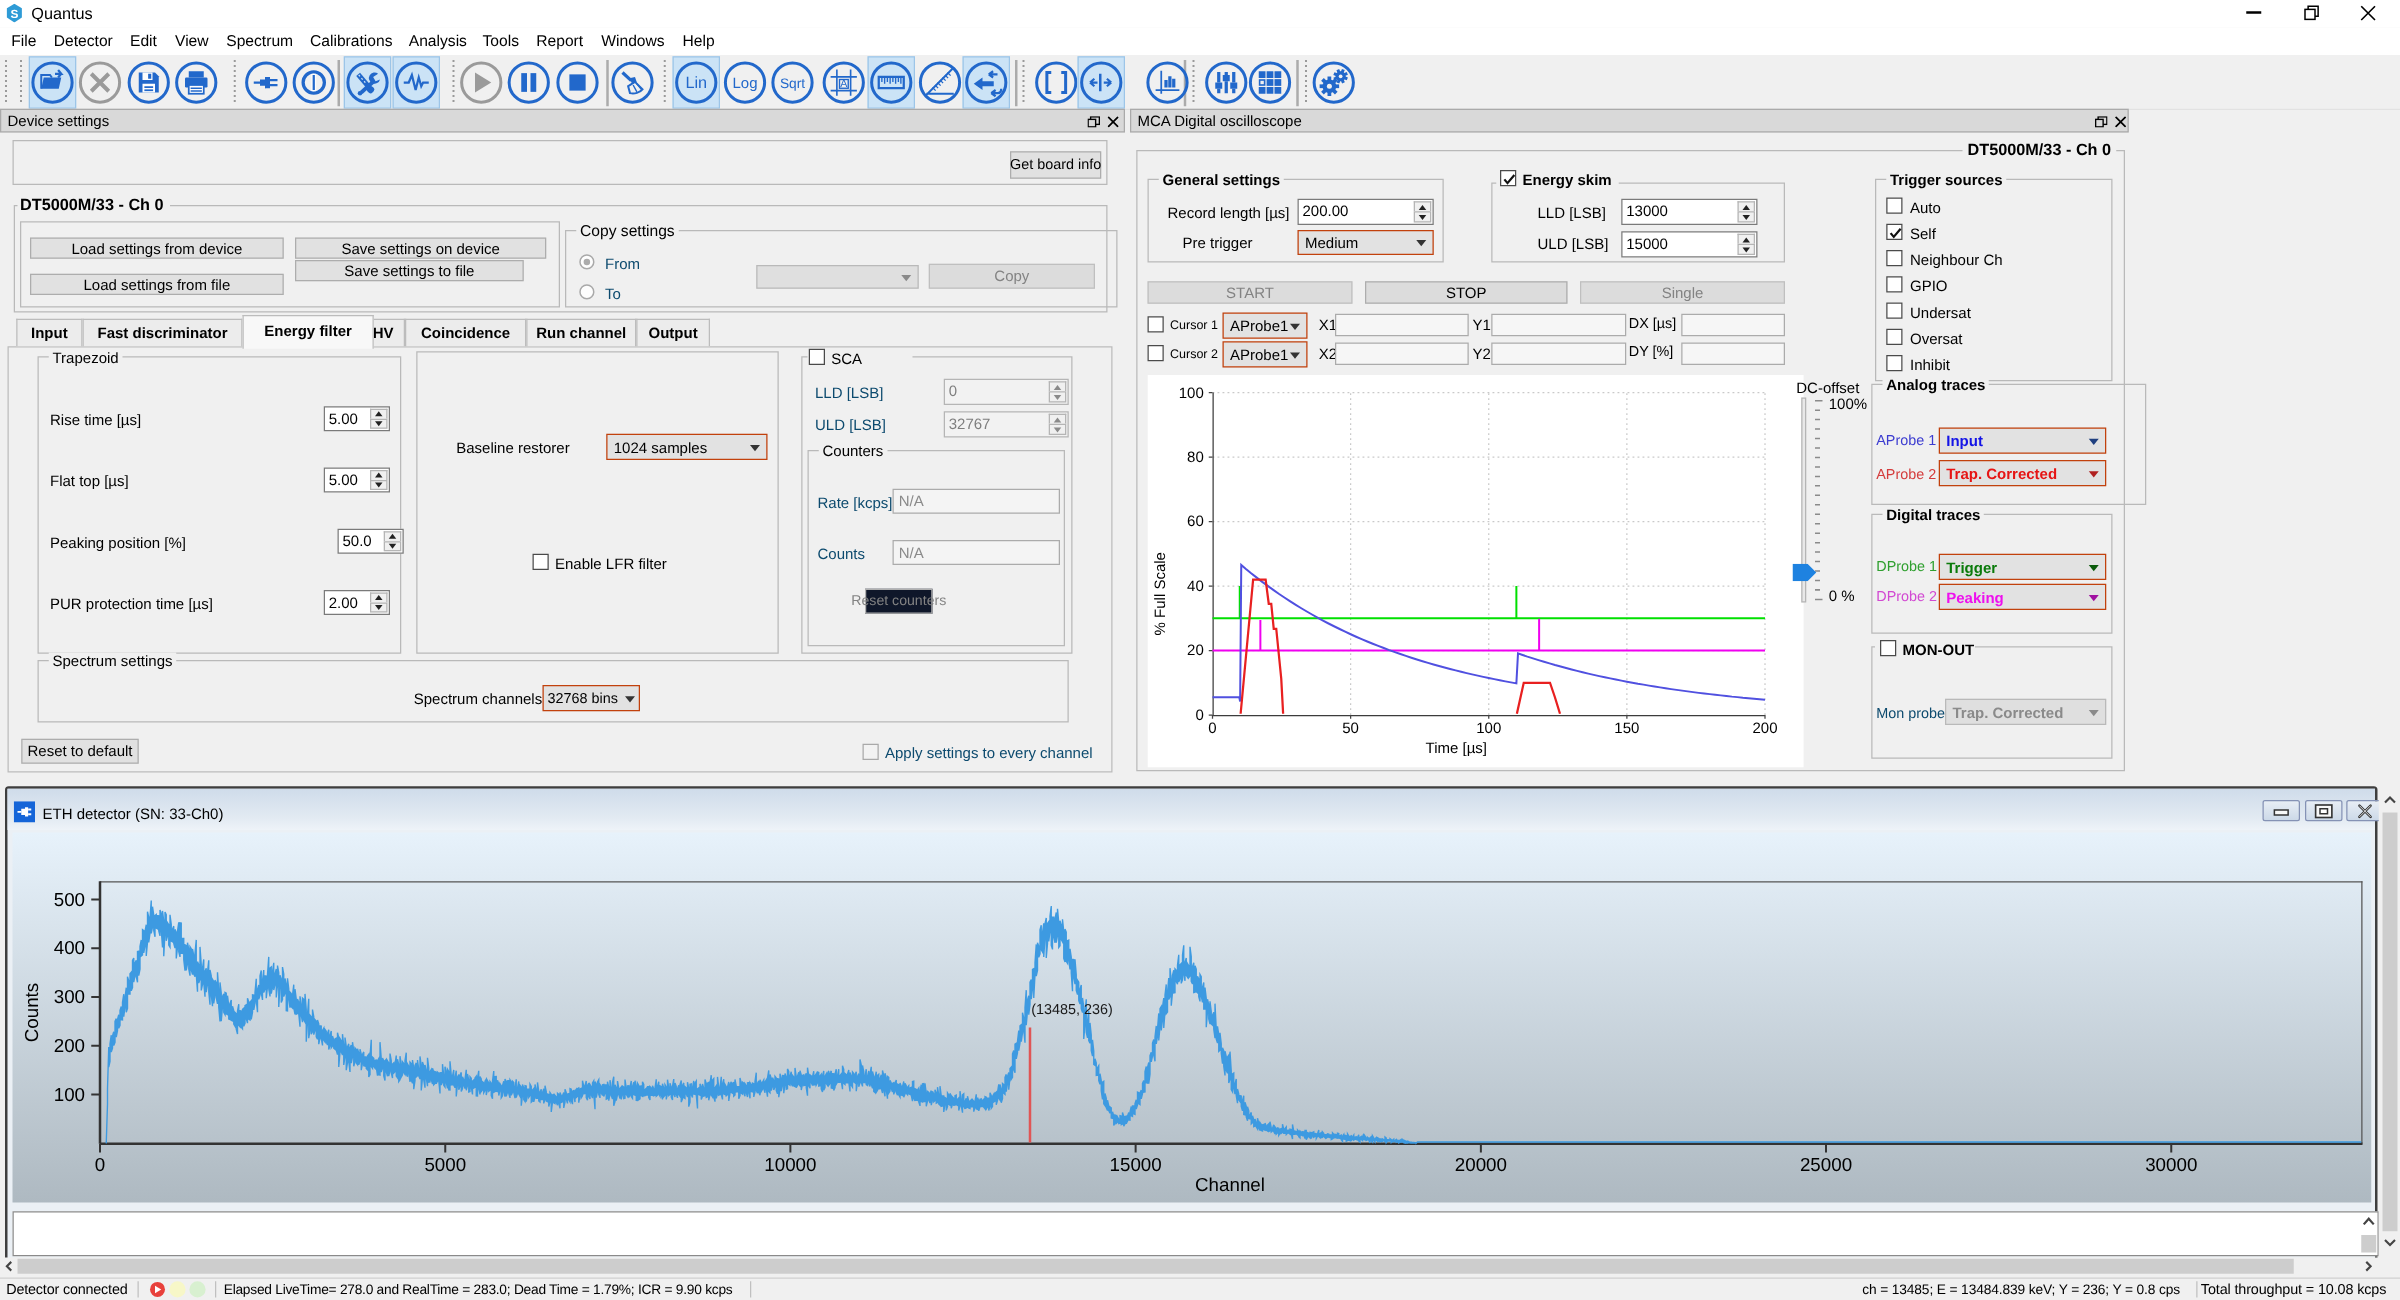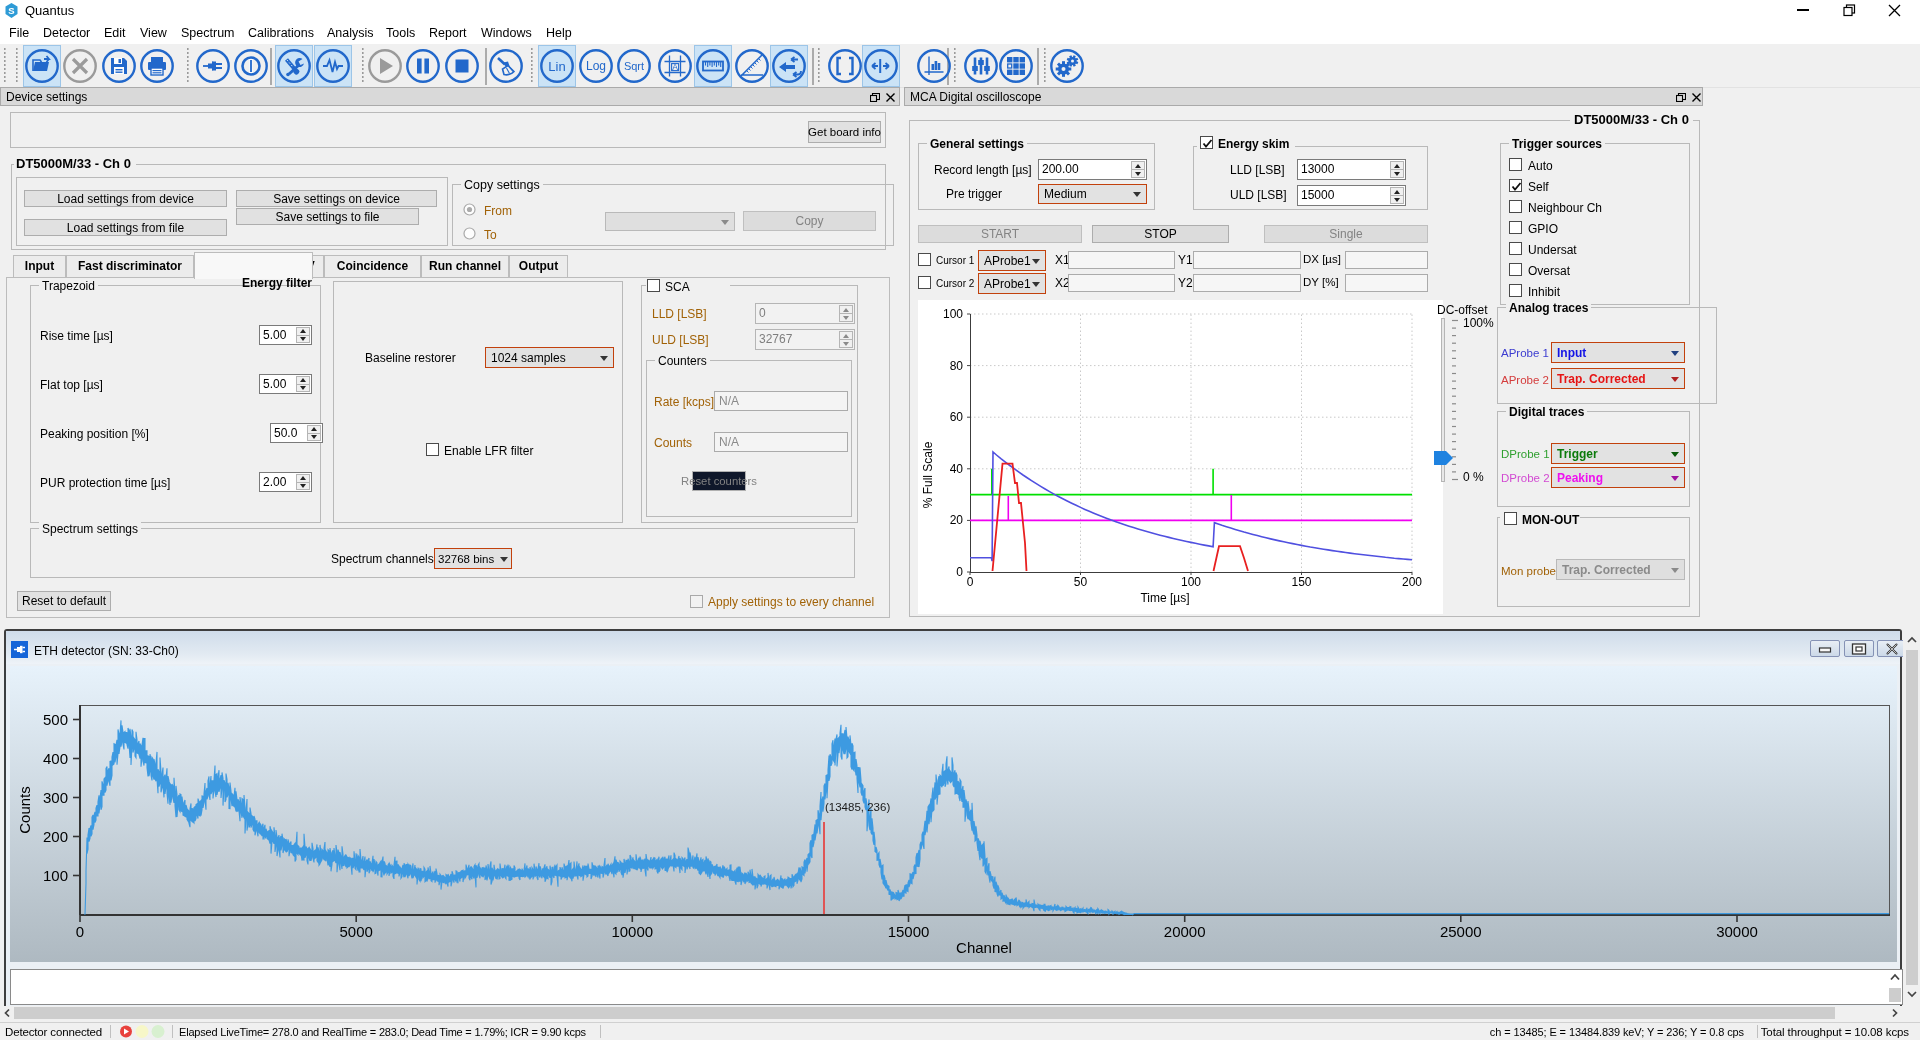--- a/index.html
+++ b/index.html
@@ -17,21 +17,21 @@
 .tri-u{width:0;height:0;border-left:3.5px solid transparent;border-right:3.5px solid transparent;border-bottom:4px solid #222}
 .tri-d{width:0;height:0;border-left:3.5px solid transparent;border-right:3.5px solid transparent;border-top:4px solid #222}
 .combo{position:absolute;background:#e2e2e2;border:1px solid #c2410c;font-size:12px;display:flex;align-items:center;padding-left:5px;white-space:nowrap}
 .combo .ar{position:absolute;right:5px;top:50%;margin-top:-2px;width:0;height:0;border-left:4.5px solid transparent;border-right:4.5px solid transparent;border-top:5px solid #333}
 .combo.dis{color:#8a8a8a;background:#dfdfdf;border-color:#b9b9b9}
 .combo.dis .ar{border-top-color:#8a8a8a}
 .cb{position:absolute;width:13px;height:13px;background:#fff;border:1px solid #4a4a4a}
 .cb.dis{border-color:#a9a9a9;background:#f2f2f2}
 .cb svg{position:absolute;left:0;top:0}
 .lbl{position:absolute;white-space:nowrap}
-.dis2{color:#a16207}
+.dis2{color:#0c4a6e}
 .fld{position:absolute;background:#fff;border:1px solid #ababab}
 .fld.gr{background:#f4f4f4;color:#8a8a8a;font-size:12px;padding:2px 0 0 4px}
 .hdr{position:absolute;background:#d9d9d9;border:1px solid #aaa;font-size:12px;display:flex;align-items:center;padding-left:5px}
 .tbtn{position:absolute;top:45px;width:38px;height:42px;display:flex;align-items:center;justify-content:center}
 .tbtn.hl{background:#cbe3f6;border:1px solid #9cc5e8}
 .sep{position:absolute;top:48px;width:4px;height:36px;background-image:repeating-linear-gradient(#9a9a9a 0 1.6px,transparent 1.6px 4px);background-size:1.6px 100%;background-repeat:no-repeat;background-position:1px 0}
 .b{font-weight:bold}
 </style></head><body>
 
 <div class="a" style="left:0;top:0;width:1920px;height:22px;background:#fff">
@@ -318,21 +318,21 @@
     <circle cx="6.5" cy="6.5" r="5.5" fill="#fdfdfd" stroke="#a9a9a9" stroke-width="1.2"></circle>
   </svg>
 <div class="lbl dis2" style="left:484px;top:228px">To</div>
 <div class="combo dis" style="left:605px;top:212px;width:130px;height:19px">
     <span class="ar"></span>
   </div>
 <div class="btn dis" style="left:743px;top:211px;width:133px;height:20px">Copy</div>
 <div class="a" style="left:6px;top:277px;width:884px;height:341px;background:#f0f0f0;border:1px solid #bcbcbc"></div>
 <div class="a b" style="left:13px;top:255px;width:53px;height:22px;background:#ececec;border:1px solid #bcbcbc;border-bottom:none;text-align:center;padding-top:3px">Input</div>
 <div class="a b" style="left:66px;top:255px;width:128px;height:22px;background:#ececec;border:1px solid #bcbcbc;border-bottom:none;text-align:center;padding-top:3px">Fast discriminator</div>
-<div class="a b" style="left:194px;top:252px;width:119px;height:27px;border:1px solid #bcbcbc;border-bottom:none;text-align:right;padding-top:23px;z-index:3;background:#f8f8f8">Energy filter</div>
+<div class="a b" style="left:194px;top:252px;width:105px;height:27px;border:1px solid #bcbcbc;border-bottom:none;text-align:center;padding-top:5px;z-index:3;background:#f8f8f8">Energy filter</div>
 <div class="a b" style="left:289px;top:255px;width:35px;height:22px;background:#ececec;border:1px solid #bcbcbc;border-bottom:none;text-align:center;padding-top:3px">HV</div>
 <div class="a b" style="left:324px;top:255px;width:97px;height:22px;background:#ececec;border:1px solid #bcbcbc;border-bottom:none;text-align:center;padding-top:3px">Coincidence</div>
 <div class="a b" style="left:421px;top:255px;width:88px;height:22px;background:#ececec;border:1px solid #bcbcbc;border-bottom:none;text-align:center;padding-top:3px">Run channel</div>
 <div class="a b" style="left:509px;top:255px;width:59px;height:22px;background:#ececec;border:1px solid #bcbcbc;border-bottom:none;text-align:center;padding-top:3px">Output</div>
 <div class="gb" style="left:30px;top:285px;width:291px;height:238px">
     <div class="gt">Trapezoid</div>
   </div>
 <div class="lbl" style="left:40px;top:329px">Rise time [µs]</div>
 <div class="spin" style="left:259px;top:325px;width:53px;height:20px">
     <span class="v">5.00</span>
@@ -502,21 +502,21 @@
 <div class="lbl" style="left:1528px;top:201px">Neighbour Ch</div>
 <div class="cb" style="left:1509px;top:221px"></div>
 <div class="lbl" style="left:1528px;top:222px">GPIO</div>
 <div class="cb" style="left:1509px;top:242px"></div>
 <div class="lbl" style="left:1528px;top:243px">Undersat</div>
 <div class="cb" style="left:1509px;top:263px"></div>
 <div class="lbl" style="left:1528px;top:264px">Oversat</div>
 <div class="cb" style="left:1509px;top:284px"></div>
 <div class="lbl" style="left:1528px;top:285px">Inhibit</div>
 <div class="btn dis" style="left:918px;top:225px;width:164px;height:18px;background:#dcdcdc">START</div>
-<div class="btn" style="left:1092px;top:225px;width:137px;height:18px;background:#dcdcdc">STOP</div>
+<div class="btn" style="left:1092px;top:225px;width:162px;height:18px;background:#dcdcdc">STOP</div>
 <div class="btn dis" style="left:1264px;top:225px;width:164px;height:18px;background:#dcdcdc">Single</div>
 <div class="cb" style="left:918px;top:253px"></div>
 <div class="lbl" style="left:936px;top:255px;font-size:10px">Cursor 1</div>
 <div class="combo" style="left:978px;top:250px;width:68px;height:21px">AProbe1<span class="ar"></span></div>
 <div class="lbl" style="left:1055px;top:253px">X1</div>
 <div class="fld" style="left:1068px;top:251px;width:107px;height:18px;background:#f6f6f6"></div>
 <div class="lbl" style="left:1178px;top:253px">Y1</div>
 <div class="fld" style="left:1193px;top:251px;width:108px;height:18px;background:#f6f6f6"></div>
 <div class="lbl" style="left:1303px;top:253px;font-size:11.5px">DX [µs]</div>
 <div class="fld" style="left:1345px;top:251px;width:83px;height:18px;background:#f6f6f6"></div>

